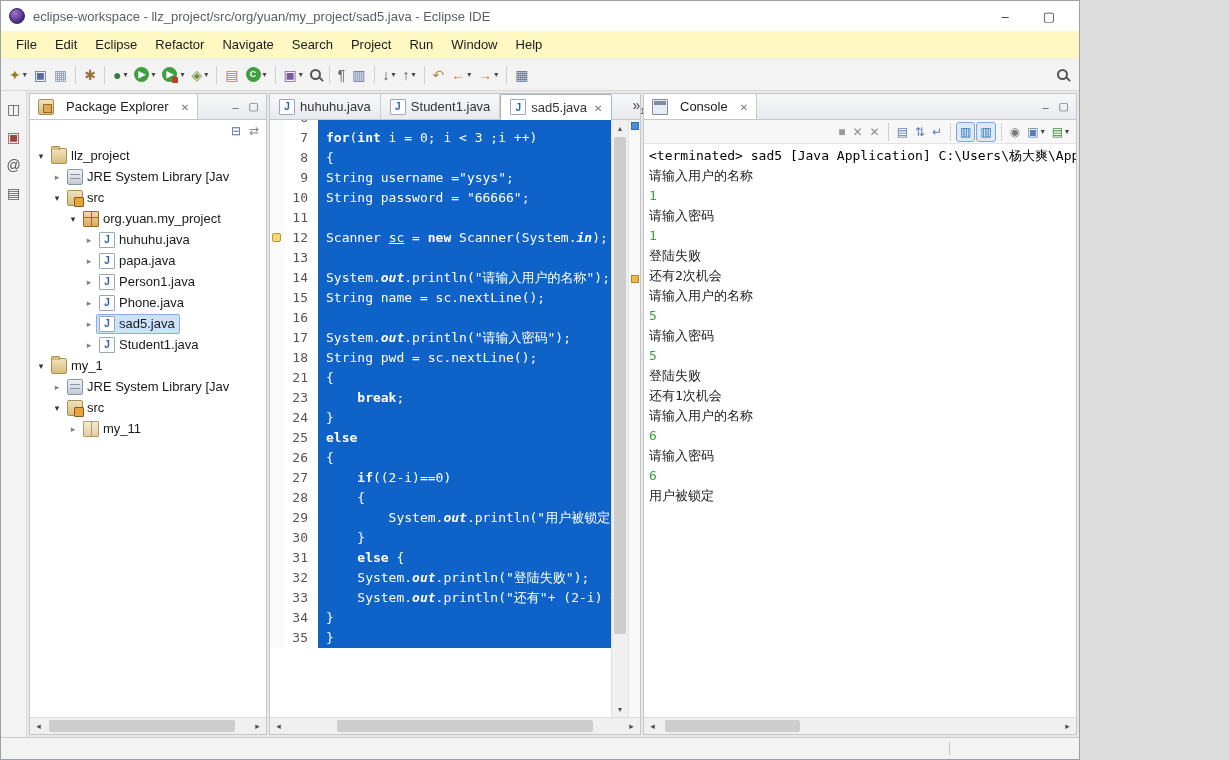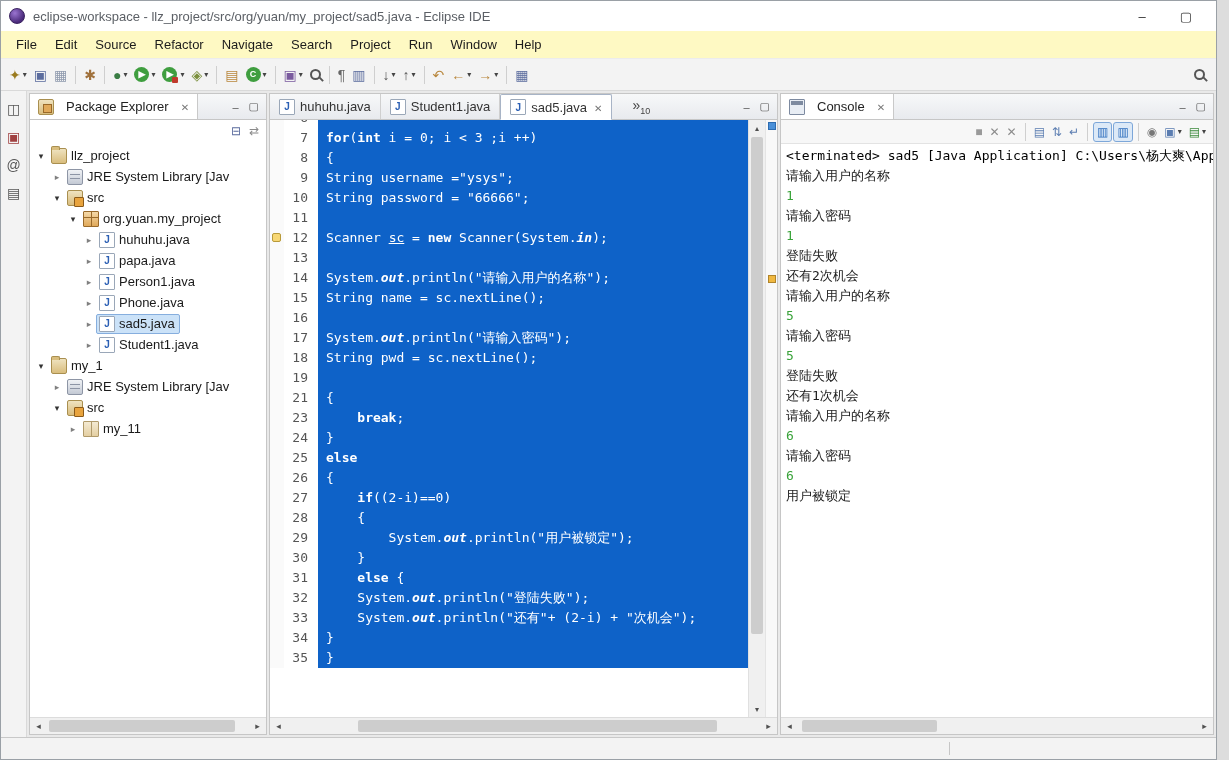--- a/index.html
+++ b/index.html
@@ -1,18 +1,18 @@
 <!DOCTYPE html>
 <html style="--sel: #0e62c8; --in-green: #3aa33a; --tree-sel: #cbe2f8; --tree-sel-b: #86aede;"><head>
 <meta charset="utf-8">
 <style>
   * { margin:0; padding:0; box-sizing:border-box; }
   html,body { background:#ddd; }
   body { width:1229px; height:760px; overflow:hidden; font-family:"Liberation Sans",sans-serif; }
-  .window { width:1217px; height:760px; background:#f0f0f0; border:1px solid #9aa0a6; display:flex; flex-direction:column; }
+  .window { width:1080px; height:760px; background:#f0f0f0; border:1px solid #9aa0a6; display:flex; flex-direction:column; }
 
   
   .titlebar { height:30px; background:#ffffff; display:flex; align-items:center; padding:0 8px; gap:8px; flex:none; }
   .app-icon { width:16px; height:16px; border-radius:50%; flex:none;
     background:radial-gradient(circle at 35% 30%, #9a74d0, #4a2a7a 70%); border:1px solid #3a2260; }
   .title { font-size:13px; color:#5c6066; white-space:nowrap; overflow:hidden; }
   .win-controls { margin-left:auto; display:flex; }
   .win-btn { width:44px; height:30px; display:flex; align-items:center; justify-content:center; font-size:13px; color:#333; }
   .min-icon::before { content:"–"; }
   .max-icon::before { content:"▢"; }
@@ -143,21 +143,21 @@
     <span class="title">eclipse-workspace - llz_project/src/org/yuan/my_project/sad5.java - Eclipse IDE</span>
     <div class="win-controls">
       <span class="win-btn min-icon"></span>
       <span class="win-btn max-icon"></span>
     </div>
   </div>
 
   <div class="menubar">
       <span class="menu-item">File</span>
       <span class="menu-item">Edit</span>
-      <span class="menu-item">Source</span>
+      <span class="menu-item">Eclipse</span>
       <span class="menu-item">Refactor</span>
       <span class="menu-item">Navigate</span>
       <span class="menu-item">Search</span>
       <span class="menu-item">Project</span>
       <span class="menu-item">Run</span>
       <span class="menu-item">Window</span>
       <span class="menu-item">Help</span>
     </div>
 
   <div class="toolbar">
@@ -481,25 +481,20 @@
               </div>
               <div class="eline">
                 <span class="ruler-cell"></span>
                 <span class="num-cell">17</span>
                 <span class="code-cell">System.<i>out</i>.println("请输入密码");</span>
               </div>
               <div class="eline">
                 <span class="ruler-cell"></span>
                 <span class="num-cell">18</span>
                 <span class="code-cell">String pwd = sc.nextLine();</span>
-              </div>
-              <div class="eline">
-                <span class="ruler-cell"></span>
-                <span class="num-cell">19</span>
-                <span class="code-cell"></span>
               </div>
               <div class="eline">
                 <span class="ruler-cell"></span>
                 <span class="num-cell">21</span>
                 <span class="code-cell">{</span>
               </div>
               <div class="eline">
                 <span class="ruler-cell"></span>
                 <span class="num-cell">23</span>
                 <span class="code-cell">    <b>break</b>;</span>

